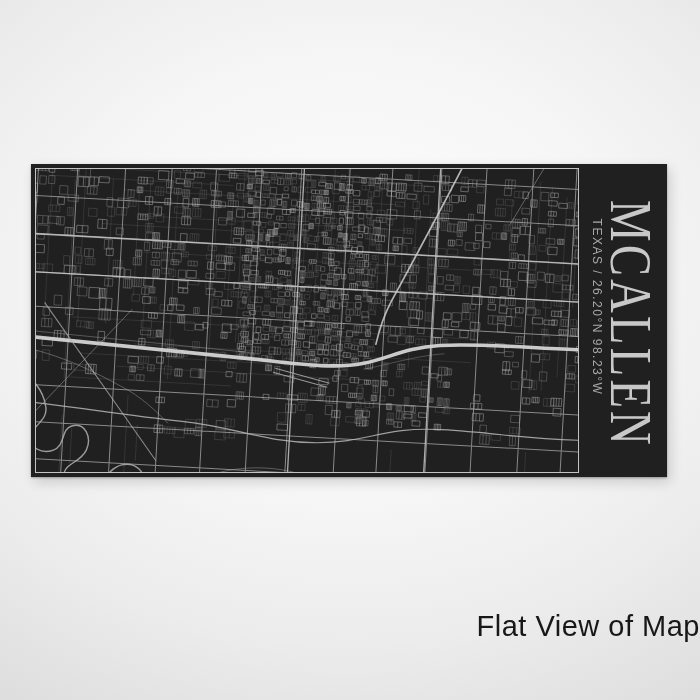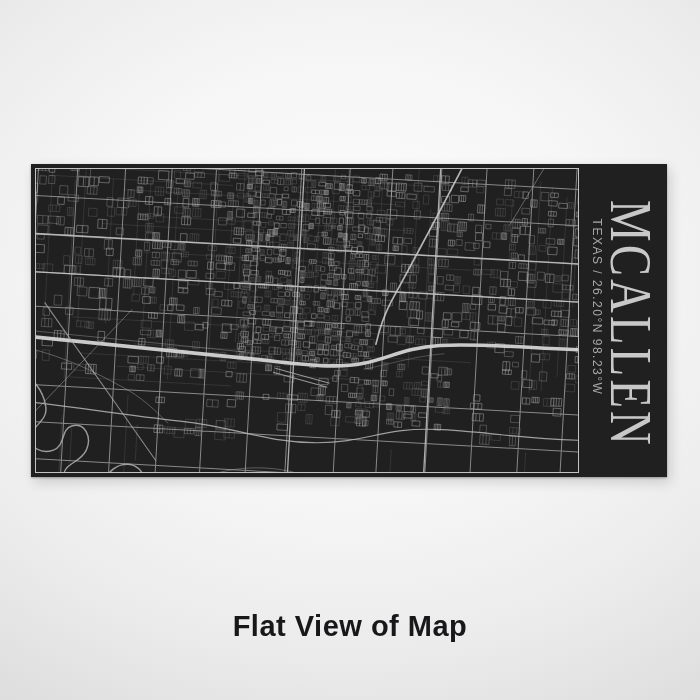--- a/index.html
+++ b/index.html
@@ -27,21 +27,21 @@
     color:#c8c8c8;white-space:nowrap;line-height:1;
   }
   .coords-label{
     position:absolute;left:566px;top:143px;
     transform:translate(-50%,-50%) rotate(90deg);
     font-size:12px;letter-spacing:1.5px;color:#a8a8a8;
     text-transform:uppercase;white-space:nowrap;line-height:1;
   }
   .caption{
     position:absolute;left:0;top:610px;width:700px;
-    text-align:center;font-size:29px;font-weight:700;
+    text-align:right;font-size:29px;font-weight:400;
     letter-spacing:.5px;color:#18181a;
   }
 </style>
 </head>
 <body>
 
 <div class="stage">
   <div class="panel" style="background: rgb(32, 32, 33);">
     <div class="map-frame" style="border-color: rgb(195, 195, 195);">
       <svg id="map-svg" width="542" height="303" viewBox="0 0 542 303" style="background: rgb(32, 32, 33);">

